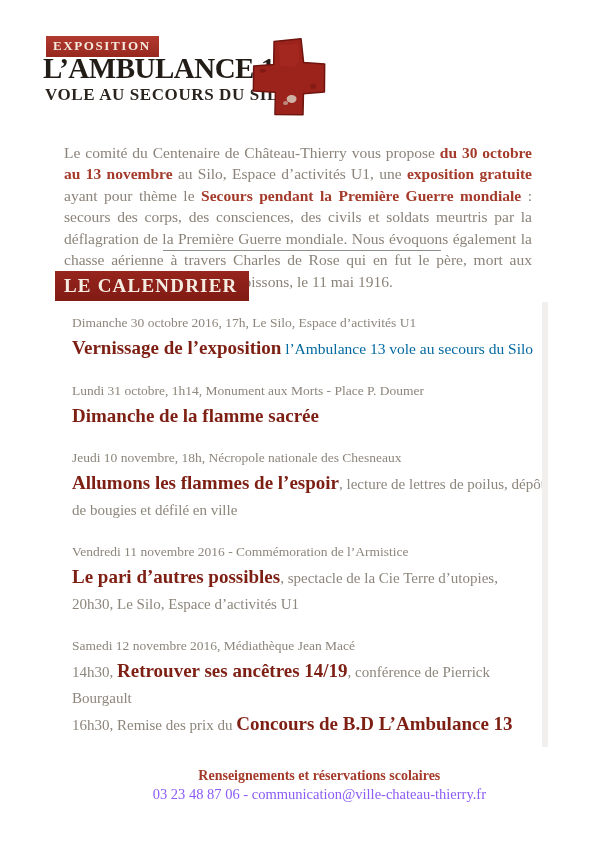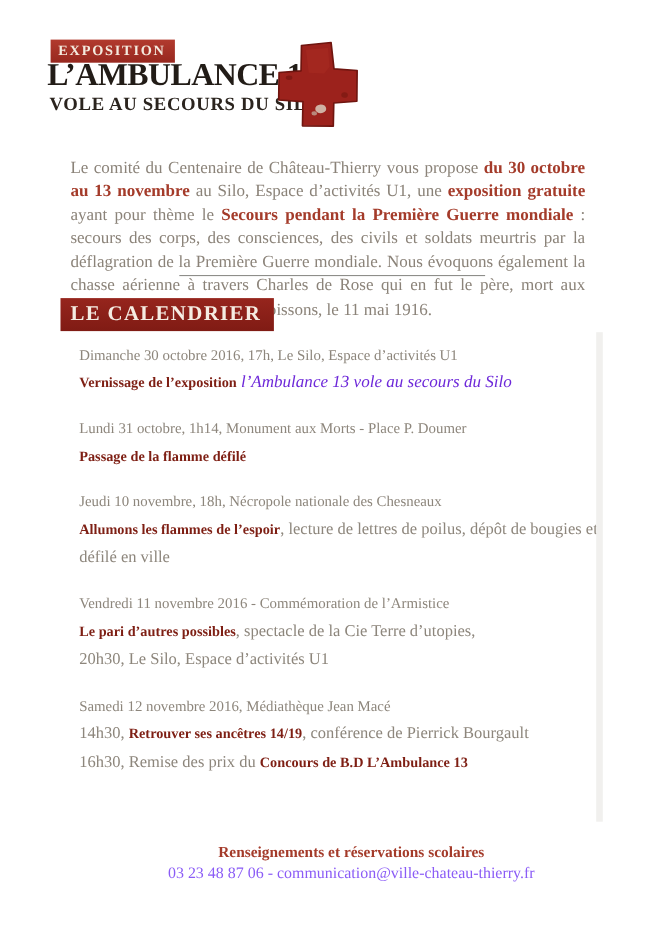--- a/index.html
+++ b/index.html
@@ -27,23 +27,23 @@
   
   .band{position:absolute;left:55px;top:271px;height:30px;line-height:30px;
         background:linear-gradient(180deg,#96251d,#801b14);color:#f5ece2;
         font-size:19px;font-weight:bold;letter-spacing:1.2px;padding:0 12px 0 9px;white-space:nowrap;}
 
   
   .events{position:absolute;left:72px;top:314px;width:474px;}
   .event{margin-bottom:20px;}
   .event-date{font-size:13.5px;color:#8d867c;line-height:18px;margin-bottom:3px;}
   .event-line{line-height:25px;}
-  .ev-title{font-size:13px;font-weight:bold;color:#7e1f14;}
+  .ev-title{font-size:19px;font-weight:bold;color:#7e1f14;}
   .ev-plain{font-size:15px;color:#8d867c;}
-  .ev-italic{font-size:15.5px;font-style:italic;color:#6d28d9;}
+  .ev-italic{font-size:15.5px;color:#0369a1;}
 
   
   .footer{position:absolute;right:72px;top:766px;text-align:center;}
   .footer-label{font-size:14px;font-weight:bold;color:#a43b2a;line-height:19px;}
   .footer-contact{font-size:14.5px;color:#8b5cf6;line-height:19px;}
 
   
   .scanline{position:absolute;left:542px;top:302px;width:6px;height:445px;background:#f1f0ee;}
 </style>
 </head>
@@ -72,21 +72,21 @@
 
   <div class="band">LE CALENDRIER</div>
 
   <div class="events">
       <div class="event">
         <div class="event-date">Dimanche 30 octobre 2016, 17h, Le Silo, Espace d’activités U1</div>
         <div class="event-line"><span class="ev-title">Vernissage de l’exposition</span><span class="ev-plain"> </span><span class="ev-italic">l’Ambulance 13 vole au secours du Silo</span></div>
       </div>
       <div class="event">
         <div class="event-date">Lundi 31 octobre, 1h14, Monument aux Morts - Place P. Doumer</div>
-        <div class="event-line"><span class="ev-title">Passage de la flamme défilé</span></div>
+        <div class="event-line"><span class="ev-title">Dimanche de la flamme sacrée</span></div>
       </div>
       <div class="event">
         <div class="event-date">Jeudi 10 novembre, 18h, Nécropole nationale des Chesneaux</div>
         <div class="event-line"><span class="ev-title">Allumons les flammes de l’espoir</span><span class="ev-plain">, lecture de lettres de poilus, dépôt de bougies et défilé en ville</span></div>
       </div>
       <div class="event">
         <div class="event-date">Vendredi 11 novembre 2016 - Commémoration de l’Armistice</div>
         <div class="event-line"><span class="ev-title">Le pari d’autres possibles</span><span class="ev-plain">, spectacle de la Cie Terre d’utopies,</span></div>
         <div class="event-line"><span class="ev-plain">20h30, Le Silo, Espace d’activités U1</span></div>
       </div>

